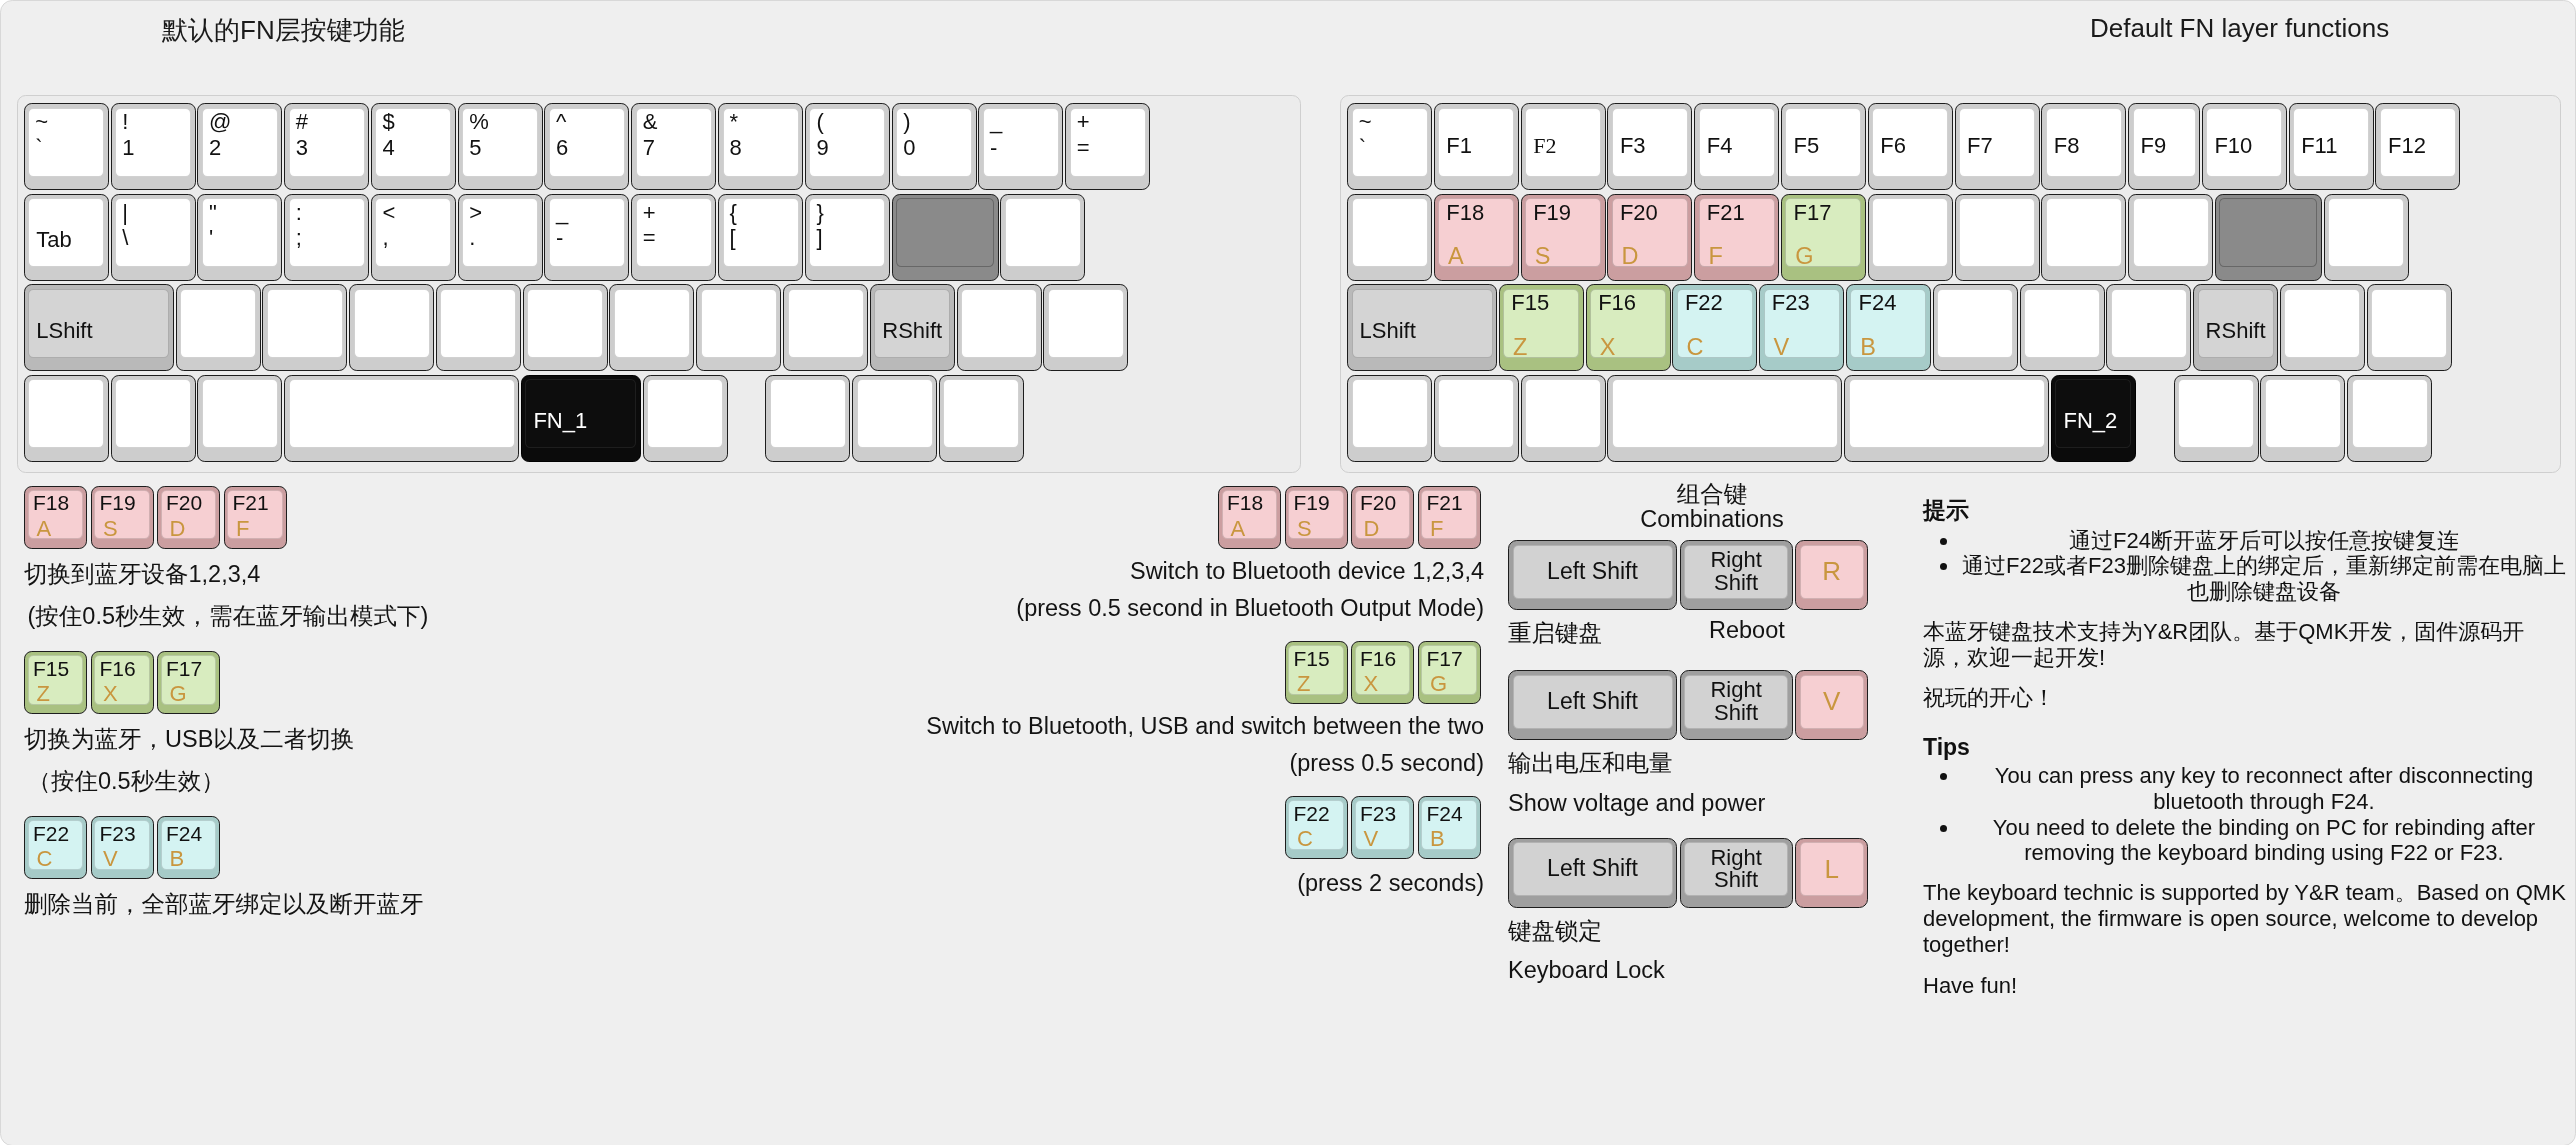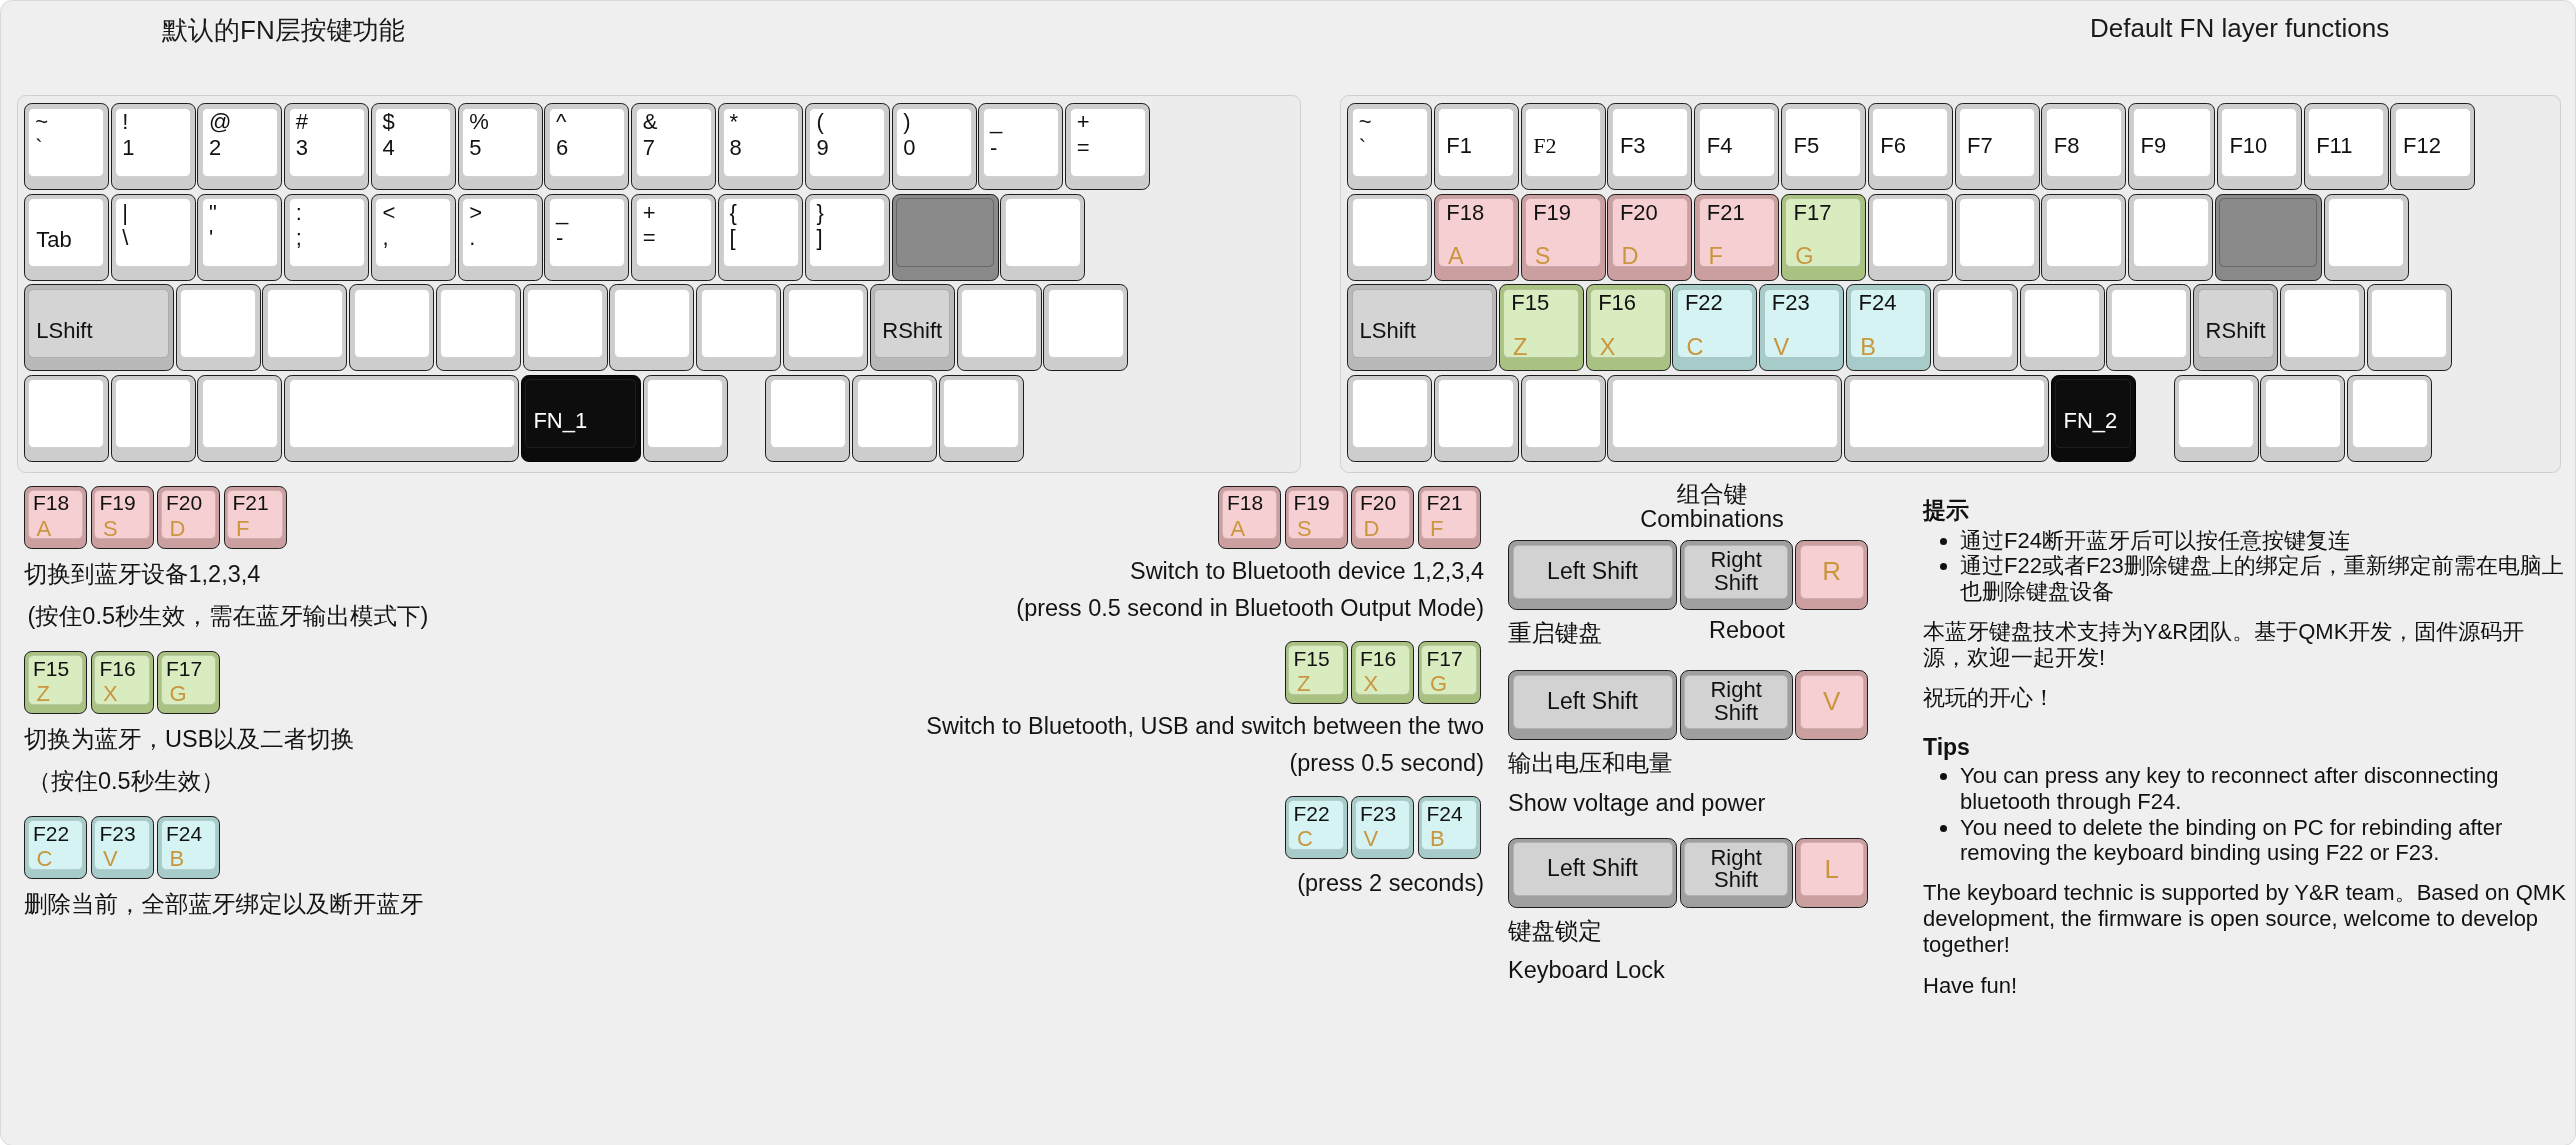--- a/index.html
+++ b/index.html
@@ -142,21 +142,21 @@
     text-align: center; line-height: 1.02;
   }
   .ckey.two > .face { font-size: 22px; }
   .ckey.letter { background: #cb9ea0; }
   .ckey.letter > .face { background: #f6cfd2; color: #c9963f; font-size: 26px; }
   .combodesc { display: flex; margin-top: 7px; font-size: 23.5px; color: #131313; }
 
   
   .tips { position: absolute; color: #111; }
   .tips h4 { margin: 0 0 1.7px 0; font-size: 23px; font-weight: bold; }
-  .tips ul { margin: 0 0 0 0; padding-left: 37px; }
+  .tips ul { margin: 0 0 0 0; padding-left: 37px; text-align: center; }
   .tips li { font-size: 22px; line-height: 1.17; margin: 0; }
   .tips p { margin: 15.7px 0 0 0; font-size: 22px; line-height: 1.19; }
 </style>
 </head>
 <body>
 
 <div id="sheet">
 
   <div class="kbd-title" style="left:161px; top:12.2px;">默认的FN层按键功能</div>
   <div class="kbd-title" style="left:2089px; top:12.2px;">Default FN layer functions</div>
@@ -426,21 +426,21 @@
         <div class="key " style="width: 85px;">
           <div class="face">
             <span class="legend word">F7</span>
           </div>
         </div>
         <div class="key " style="width: 85px;">
           <div class="face">
             <span class="legend word">F8</span>
           </div>
         </div>
-        <div class="key " style="width: 87px;">
+        <div class="key " style="width: 72px;">
           <div class="face">
             <span class="legend word">F9</span>
           </div>
         </div>
         <div class="key " style="width: 85px;">
           <div class="face">
             <span class="legend word">F10</span>
           </div>
         </div>
         <div class="key " style="width: 85px;">

